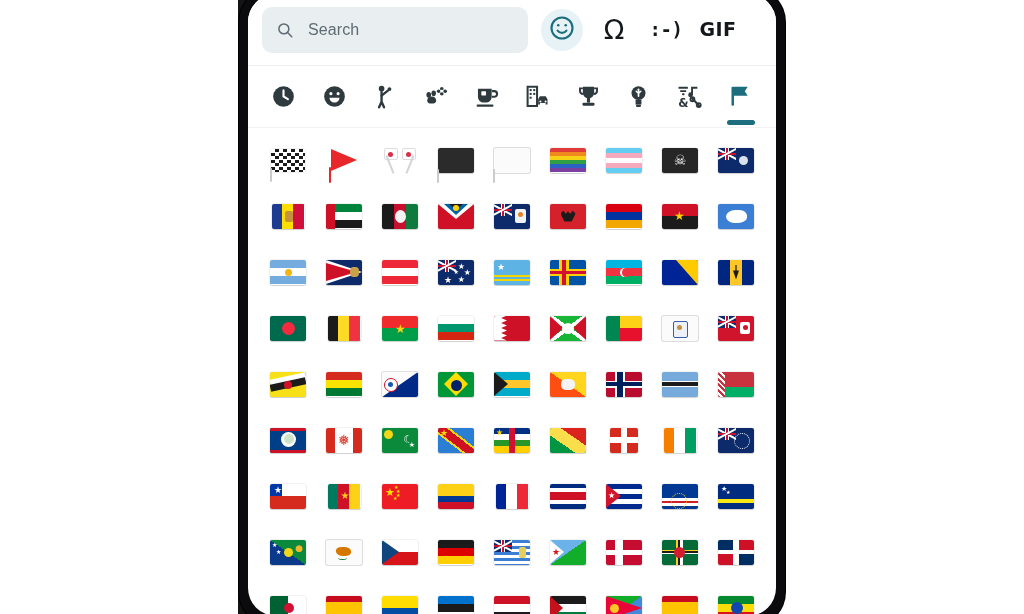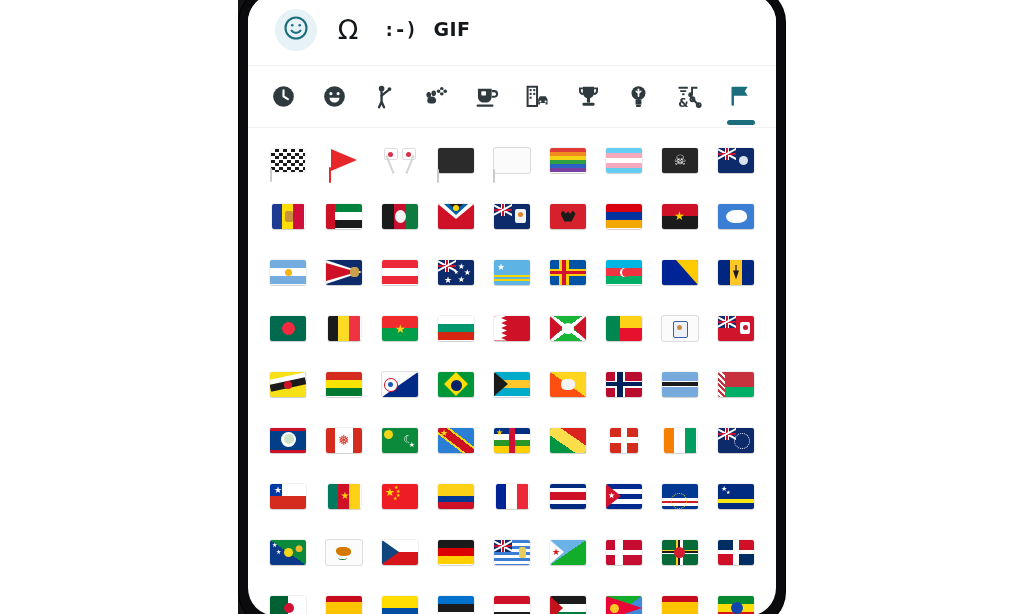--- a/index.html
+++ b/index.html
@@ -299,20 +299,27 @@
     <i style="height:24px;background:#5a2a18"></i>
     <i style="height:128px;background:#141414"></i>
   </div>
 
   <div id="device-frame"></div>
 
   <div id="picker-panel">
 
     <div id="toolbar">
 
+      <div id="search-field">
+        <svg class="mag" viewBox="0 0 24 24">
+          <circle cx="10.5" cy="10.5" r="6.6" fill="none" stroke="#5f6b72" stroke-width="2"></circle>
+          <line x1="15.4" y1="15.4" x2="21" y2="21" stroke="#5f6b72" stroke-width="2" stroke-linecap="round"></line>
+        </svg>
+        <span id="search-input-text">Search</span>
+      </div>
 
       <div id="mode-switcher">
 
         <div class="mode-btn selected">
           <span class="hl"></span>
           <span class="glyph">
             <svg width="28" height="28" viewBox="0 0 24 24" fill="none" stroke="#1c6d7d" stroke-width="1.8">
               <circle cx="12" cy="12" r="9"></circle>
               <circle cx="8.8" cy="9.6" r="1.1" fill="#1c6d7d" stroke="none"></circle>
               <circle cx="15.2" cy="9.6" r="1.1" fill="#1c6d7d" stroke="none"></circle>

